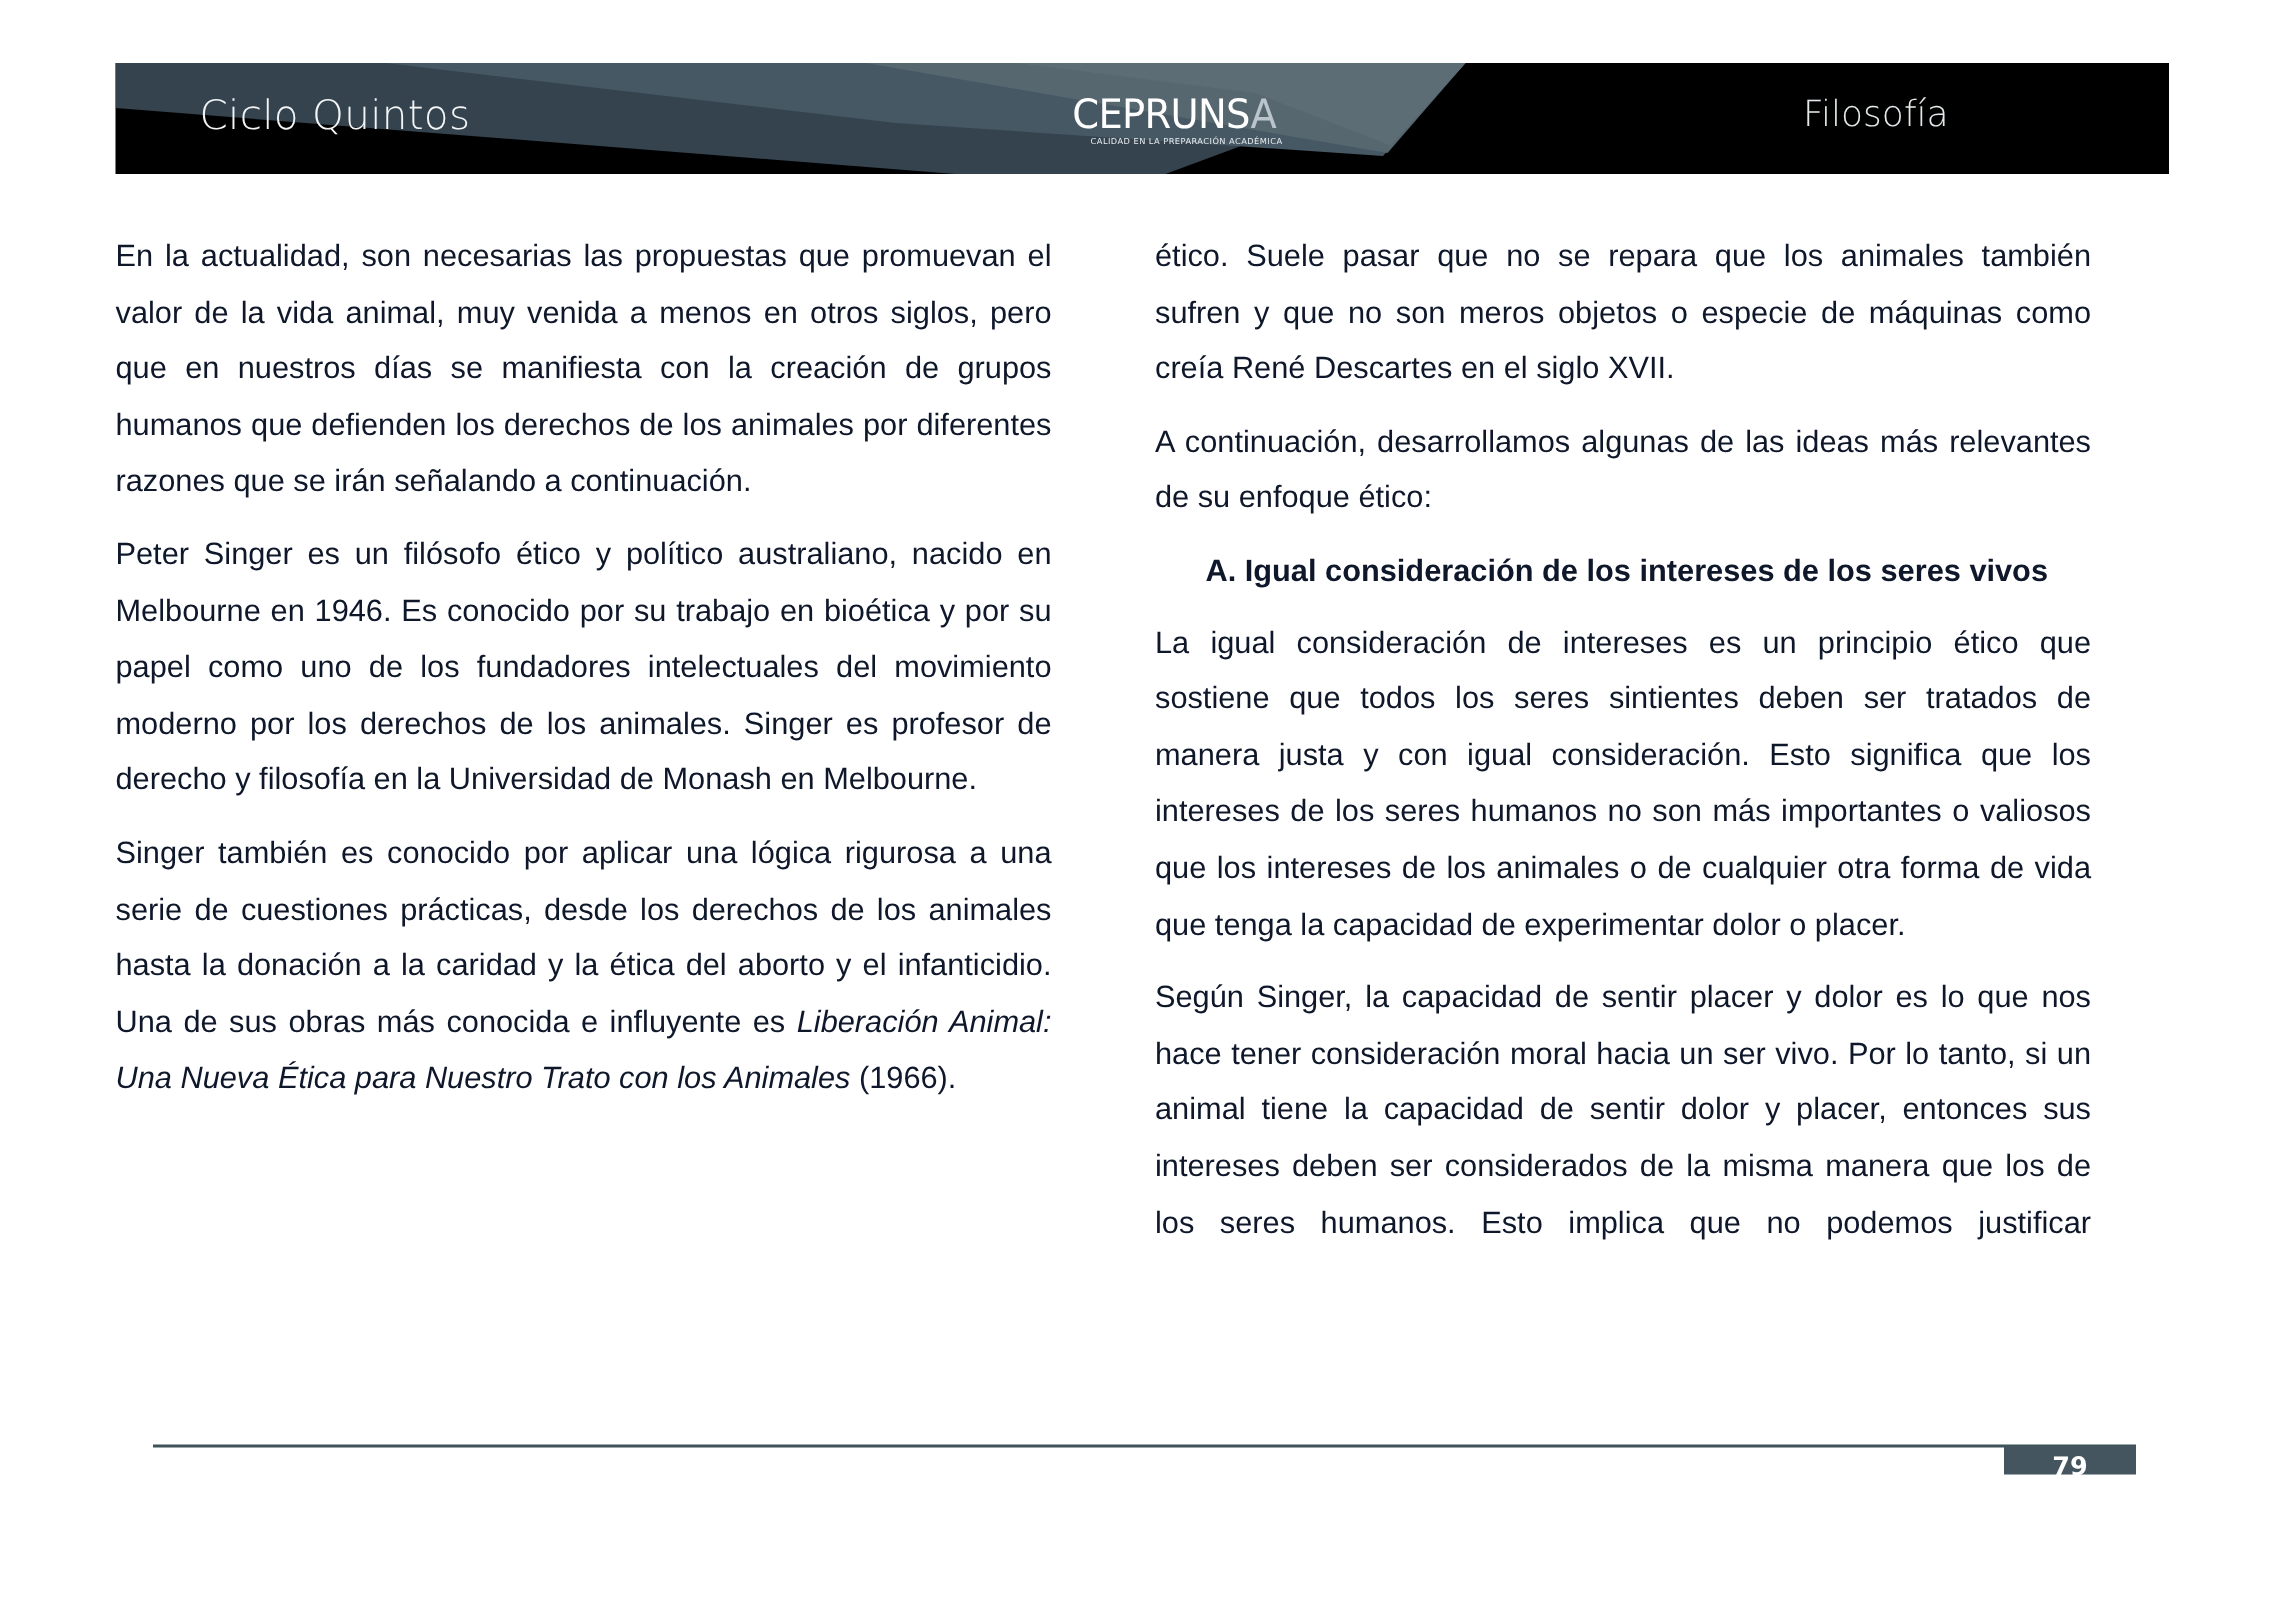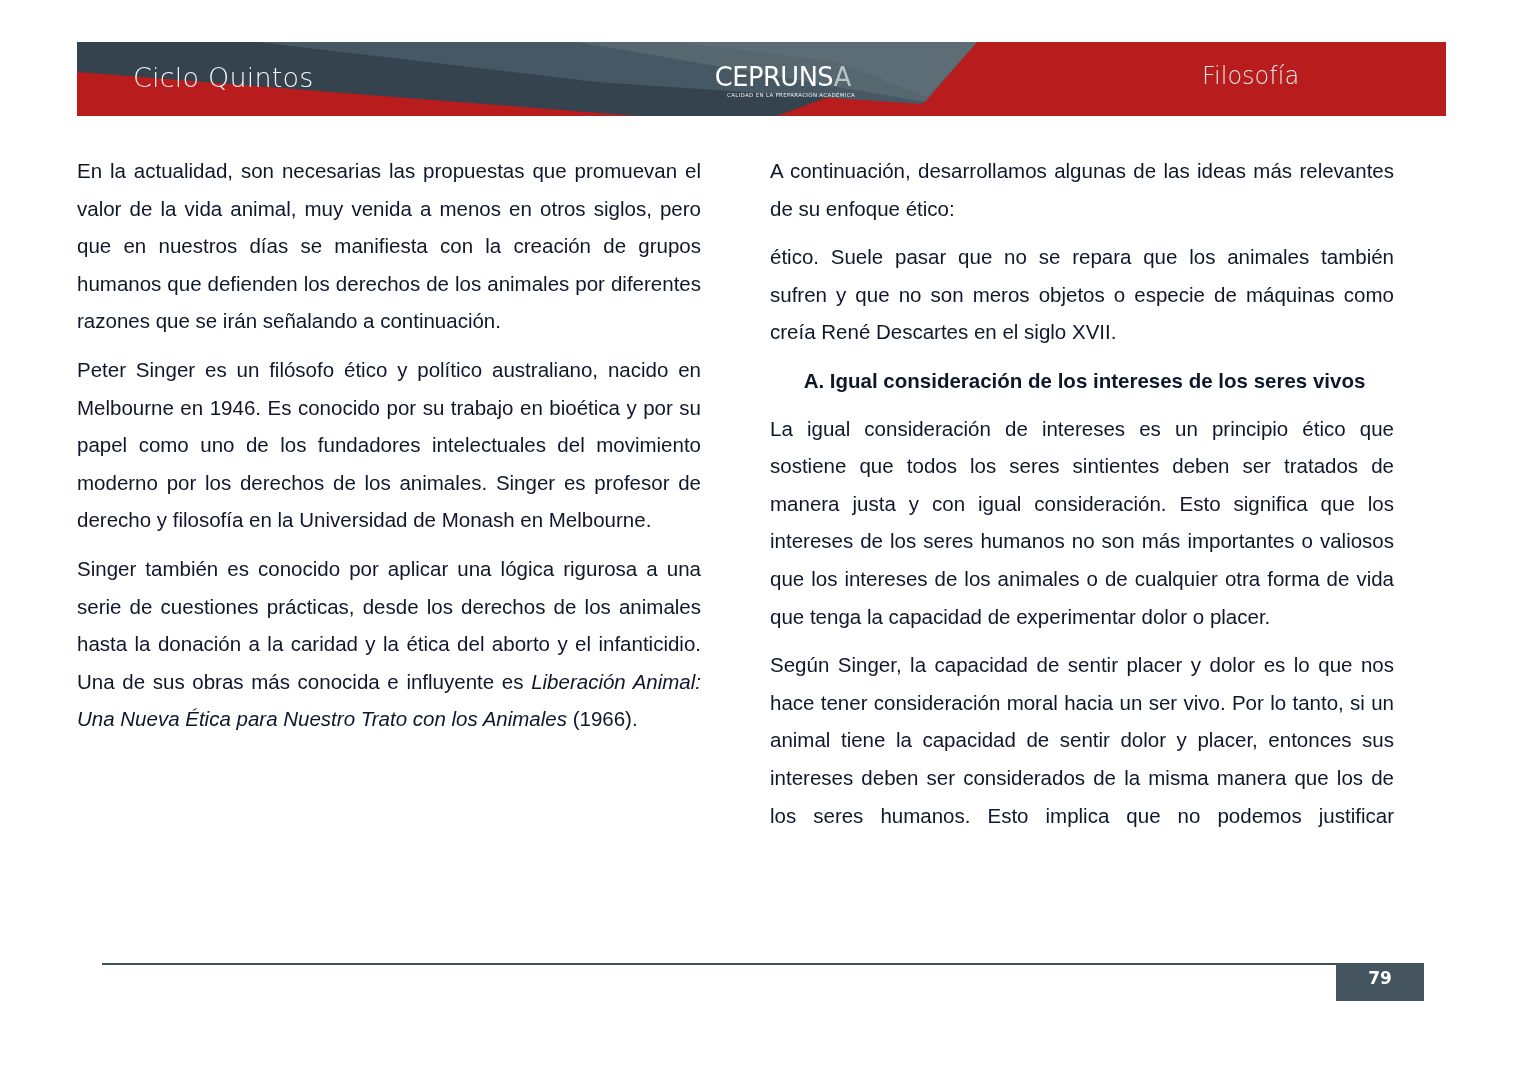--- a/index.html
+++ b/index.html
@@ -1,20 +1,20 @@
 <!DOCTYPE html>
 <html><head>
   <meta charset="utf-8">
   <style>
     html, body { margin: 0; padding: 0; background: #ffffff; }
     body { width: 1527px; height: 1080px; position: relative; overflow: hidden; }
 
     .header {
       position: absolute; left: 77px; top: 42px; width: 1369px; height: 74px;
-      background: #b91c1c; overflow: hidden;
+      background: #000000; overflow: hidden;
     }
     .header svg.bg { position: absolute; left: 0; top: 0; }
     .header-left {
       position: absolute; left: 56px; top: 20px;
       font-family: "DejaVu Sans", sans-serif; font-weight: 300;
       font-size: 27px; color: #f2f4f5; letter-spacing: 0.2px;
     }
     .header-right {
       position: absolute; left: 1125px; top: 20px;
       font-family: "DejaVu Sans", sans-serif; font-weight: 300;
@@ -43,21 +43,21 @@
     .col h3 {
       margin: 0 0 10px 5px; font-size: 20.5px; font-weight: bold; line-height: 37.6px; text-align: center;
     }
     .col em { font-style: italic; }
 
     .footer-line {
       position: absolute; left: 102px; top: 963px; width: 1322px; height: 2px;
       background: #3e5259;
     }
     .page-badge {
-      position: absolute; left: 1336px; top: 964px; width: 88px; height: 37px;
+      position: absolute; left: 1336px; top: 964px; width: 88px; height: 19px;
       background: #44555f; color: #ffffff;
       font-family: "DejaVu Sans", sans-serif; font-weight: bold; font-size: 17px;
       text-align: center; line-height: 28px;
     }
   </style>
 </head>
 <body>
 
 <div class="header">
   <svg class="bg" width="1369" height="74" viewBox="0 0 1369 74">
@@ -74,21 +74,21 @@
   <div class="header-right">Filosofía</div>
 </div>
 
 <div class="col col-left">
   <p>En la actualidad, son necesarias las propuestas que promuevan el valor de la vida animal, muy venida a menos en otros siglos, pero que en nuestros días se manifiesta con la creación de grupos humanos que defienden los derechos de los animales por diferentes razones que se irán señalando a continuación.</p>
   <p>Peter Singer es un filósofo ético y político australiano, nacido en Melbourne en 1946. Es conocido por su trabajo en bioética y por su papel como uno de los fundadores intelectuales del movimiento moderno por los derechos de los animales. Singer es profesor de derecho y filosofía en la Universidad de Monash en Melbourne.</p>
   <p><span>Singer también es conocido por aplicar una lógica rigurosa a una serie de cuestiones prácticas, desde los derechos de los animales hasta la donación a la caridad y la ética del aborto y el infanticidio. Una de sus obras más conocida e influyente es </span><em>Liberación Animal: Una Nueva Ética para Nuestro Trato con los Animales</em><span> (1966).</span></p>
 </div>
 
 <div class="col col-right">
+  <p>ético. Suele pasar que no se repara que los animales también sufren y que no son meros objetos o especie de máquinas como creía René Descartes en el siglo XVII.</p>
   <p>A continuación, desarrollamos algunas de las ideas más relevantes de su enfoque ético:</p>
-  <p>ético. Suele pasar que no se repara que los animales también sufren y que no son meros objetos o especie de máquinas como creía René Descartes en el siglo XVII.</p>
   <h3>A. Igual consideración de los intereses de los seres vivos</h3>
   <p>La igual consideración de intereses es un principio ético que sostiene que todos los seres sintientes deben ser tratados de manera justa y con igual consideración. Esto significa que los intereses de los seres humanos no son más importantes o valiosos que los intereses de los animales o de cualquier otra forma de vida que tenga la capacidad de experimentar dolor o placer.</p>
   <p class="last-line-justify">Según Singer, la capacidad de sentir placer y dolor es lo que nos hace tener consideración moral hacia un ser vivo. Por lo tanto, si un animal tiene la capacidad de sentir dolor y placer, entonces sus intereses deben ser considerados de la misma manera que los de los seres humanos. Esto implica que no podemos justificar</p>
 </div>
 
 <div class="footer-line"></div>
 <div class="page-badge">79</div>
 
 </body></html>

